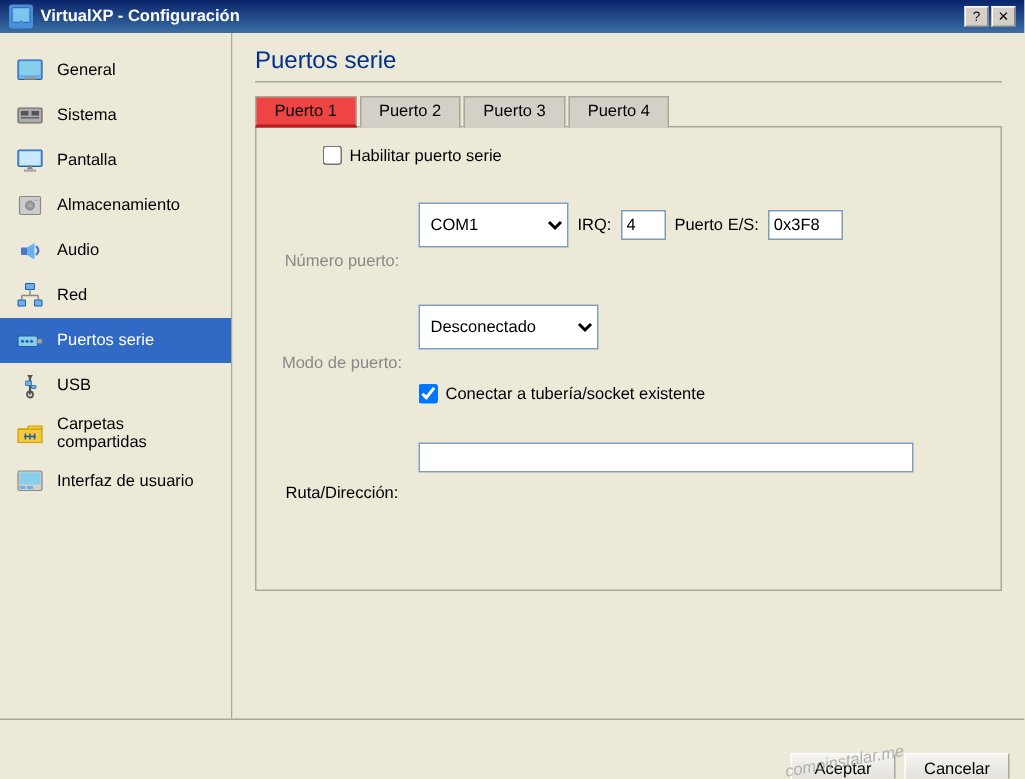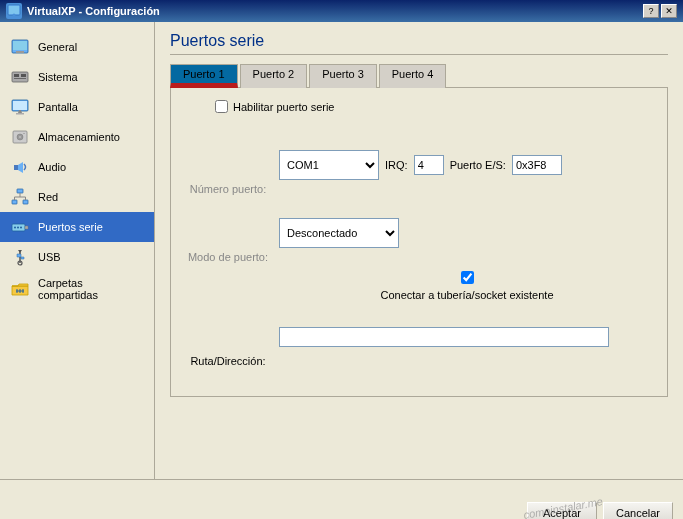--- a/index.html
+++ b/index.html
@@ -124,39 +124,39 @@
       padding: 3px 12px;
       background: #d4d0c8;
       border: 1px solid #aca899;
       border-bottom: none;
       cursor: pointer;
       font-size: 11px;
       position: relative;
       top: 1px;
     }
     .tab.active {
-      background: #0369a1;
-      border-bottom: 5px solid #b91c1c;
+      background: #ef4444;
+      border-bottom: 2px solid #b91c1c;
       z-index: 1;
     }
 
     
     .tab-panel {
       border: 1px solid #aca899;
       background: #ece9d8;
       padding: 12px;
       min-height: 310px;
     }
 
     
     .enable-row {
       display: flex;
       align-items: center;
       gap: 5px;
-      margin-bottom: 22px;
+      margin-bottom: 10px;
       padding-left: 32px;
     }
     .form-row {
       display: flex;
       align-items: center;
       gap: 6px;
       margin-bottom: 8px;
     }
     .form-label {
       font-size: 11px;
@@ -197,21 +197,20 @@
       font-size: 11px;
     }
     .port-label {
       font-size: 11px;
     }
     .checkbox-row {
       display: flex;
       align-items: center;
       gap: 5px;
       margin: 6px 0 6px 96px;
-      flex-direction: column;
     }
     .checkbox-label {
       font-size: 11px;
     }
 
     
     .bottom-bar {
       height: 40px;
       background: #ece9d8;
       border-top: 1px solid #aca899;
@@ -377,20 +376,31 @@
           <path d="M2 7 L8 7 L9 5 L18 5 L18 7 Z" fill="#f5c842" stroke="#c8a000" stroke-width="0.8"></path>
           <line x1="7" y1="10" x2="7" y2="14" stroke="#2060a0" stroke-width="1"></line>
           <line x1="10" y1="10" x2="10" y2="14" stroke="#2060a0" stroke-width="1"></line>
           <line x1="13" y1="10" x2="13" y2="14" stroke="#2060a0" stroke-width="1"></line>
           <line x1="6" y1="12" x2="14" y2="12" stroke="#2060a0" stroke-width="1"></line>
         </svg>
       </div>
       <span class="sidebar-label">Carpetas compartidas</span>
     </div>
 
+    <div class="sidebar-item">
+      <div class="sidebar-icon">
+        <svg width="20" height="20" viewBox="0 0 20 20">
+          <rect x="2" y="3" width="16" height="13" rx="1" fill="#d4d0c8" stroke="#888" stroke-width="0.8"></rect>
+          <rect x="3" y="4" width="14" height="8" fill="#87ceeb"></rect>
+          <rect x="3" y="13" width="4" height="2" rx="0.3" fill="#6ab0f5"></rect>
+          <rect x="8" y="13" width="4" height="2" rx="0.3" fill="#6ab0f5"></rect>
+        </svg>
+      </div>
+      <span class="sidebar-label">Interfaz de usuario</span>
+    </div>
   </div>
 
   <div class="content-area">
     <h2 class="content-title">Puertos serie</h2>
 
     <div class="tabs-container">
       <div class="tab active">Puerto 1</div>
       <div class="tab">Puerto 2</div>
       <div class="tab">Puerto 3</div>
       <div class="tab">Puerto 4</div>

